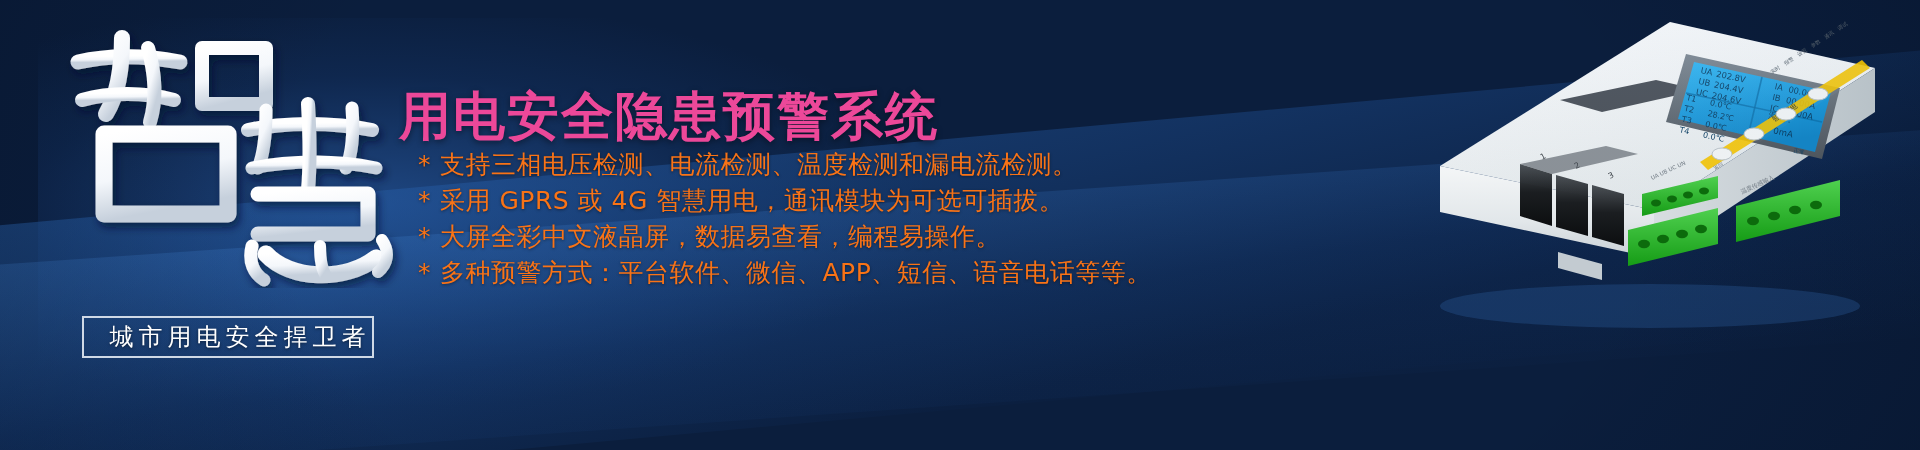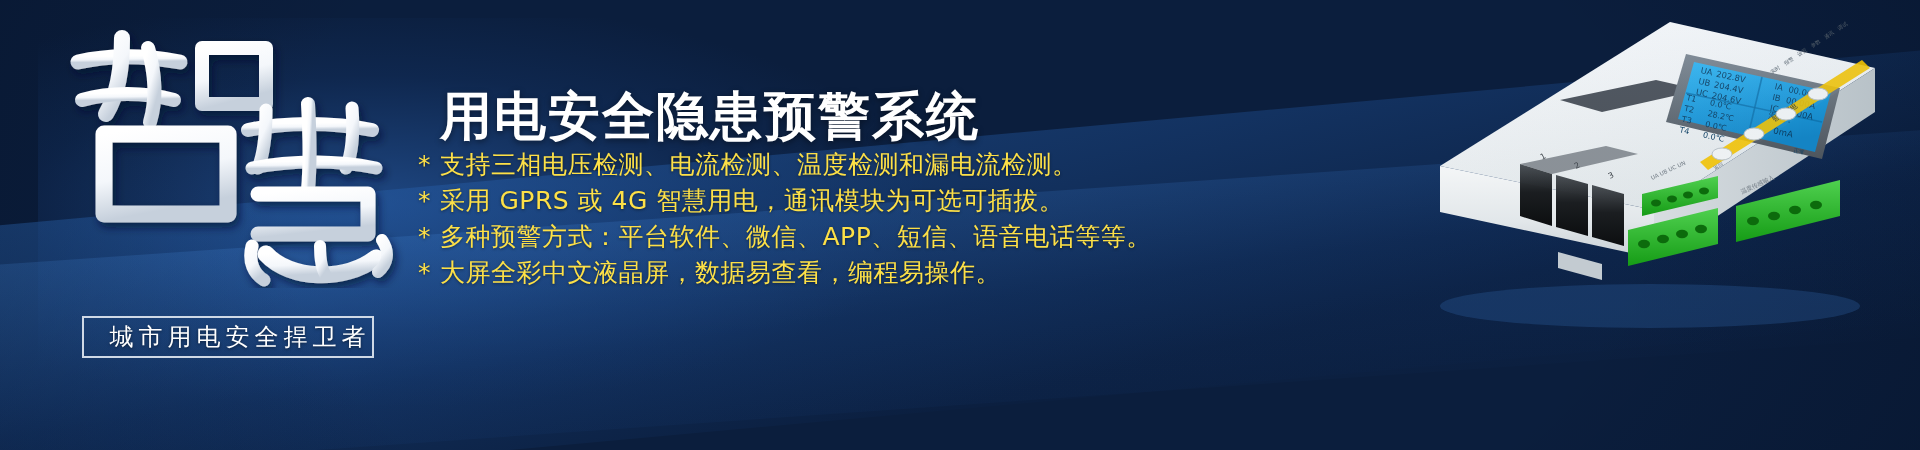--- a/index.html
+++ b/index.html
@@ -77,41 +77,41 @@
     letter-spacing:5px;
     font-weight:400;
     white-space:nowrap;
     text-shadow:0 1px 3px rgba(0,0,0,.5);
     margin-left:24px;
   }
 
   
   .headline{
     position:absolute;
-    left:440px;top:82px;
+    left:399px;top:82px;
     z-index:7;
-    color:#ffffff;
+    color:#ec4899;
     font-size:52px;
     font-weight:bold;
     letter-spacing:2px;
     white-space:nowrap;
     text-shadow:0 2px 6px rgba(0,0,0,.45);
   }
 
   
   .bullets{
     position:absolute;
     left:418px;top:148px;
     z-index:7;
     display:flex;
     flex-direction:column;
     gap:3px;
   }
   .bullet{
-    color:#fde047;
+    color:#f97316;
     font-size:25px;
     line-height:33px;
     white-space:nowrap;
     letter-spacing:0.5px;
     text-shadow:0 1px 3px rgba(0,0,0,.45);
   }
   .bullet .star{margin-right:9px;}
 
   
   .device-wrap{
@@ -182,24 +182,24 @@
   <div class="headline">用电安全隐患预警系统</div>
 
   <div class="bullets">
     <div class="bullet">
       <span class="star">*</span><span>支持三相电压检测、电流检测、温度检测和漏电流检测。</span>
     </div>
     <div class="bullet">
       <span class="star">*</span><span>采用 GPRS 或 4G 智慧用电，通讯模块为可选可插拔。</span>
     </div>
     <div class="bullet">
-      <span class="star">*</span><span>多种预警方式：平台软件、微信、APP、短信、语音电话等等。</span>
+      <span class="star">*</span><span>大屏全彩中文液晶屏，数据易查看，编程易操作。</span>
     </div>
     <div class="bullet">
-      <span class="star">*</span><span>大屏全彩中文液晶屏，数据易查看，编程易操作。</span>
+      <span class="star">*</span><span>多种预警方式：平台软件、微信、APP、短信、语音电话等等。</span>
     </div>
   </div>
 
   <div class="device-wrap">
     <svg viewBox="0 0 520 360" xmlns="http://www.w3.org/2000/svg">
       <defs>
         <linearGradient id="caseTop" x1="0" y1="0" x2="0.4" y2="1">
           <stop offset="0%" stop-color="#ffffff"></stop>
           <stop offset="100%" stop-color="#dfe5e8"></stop>
         </linearGradient>

